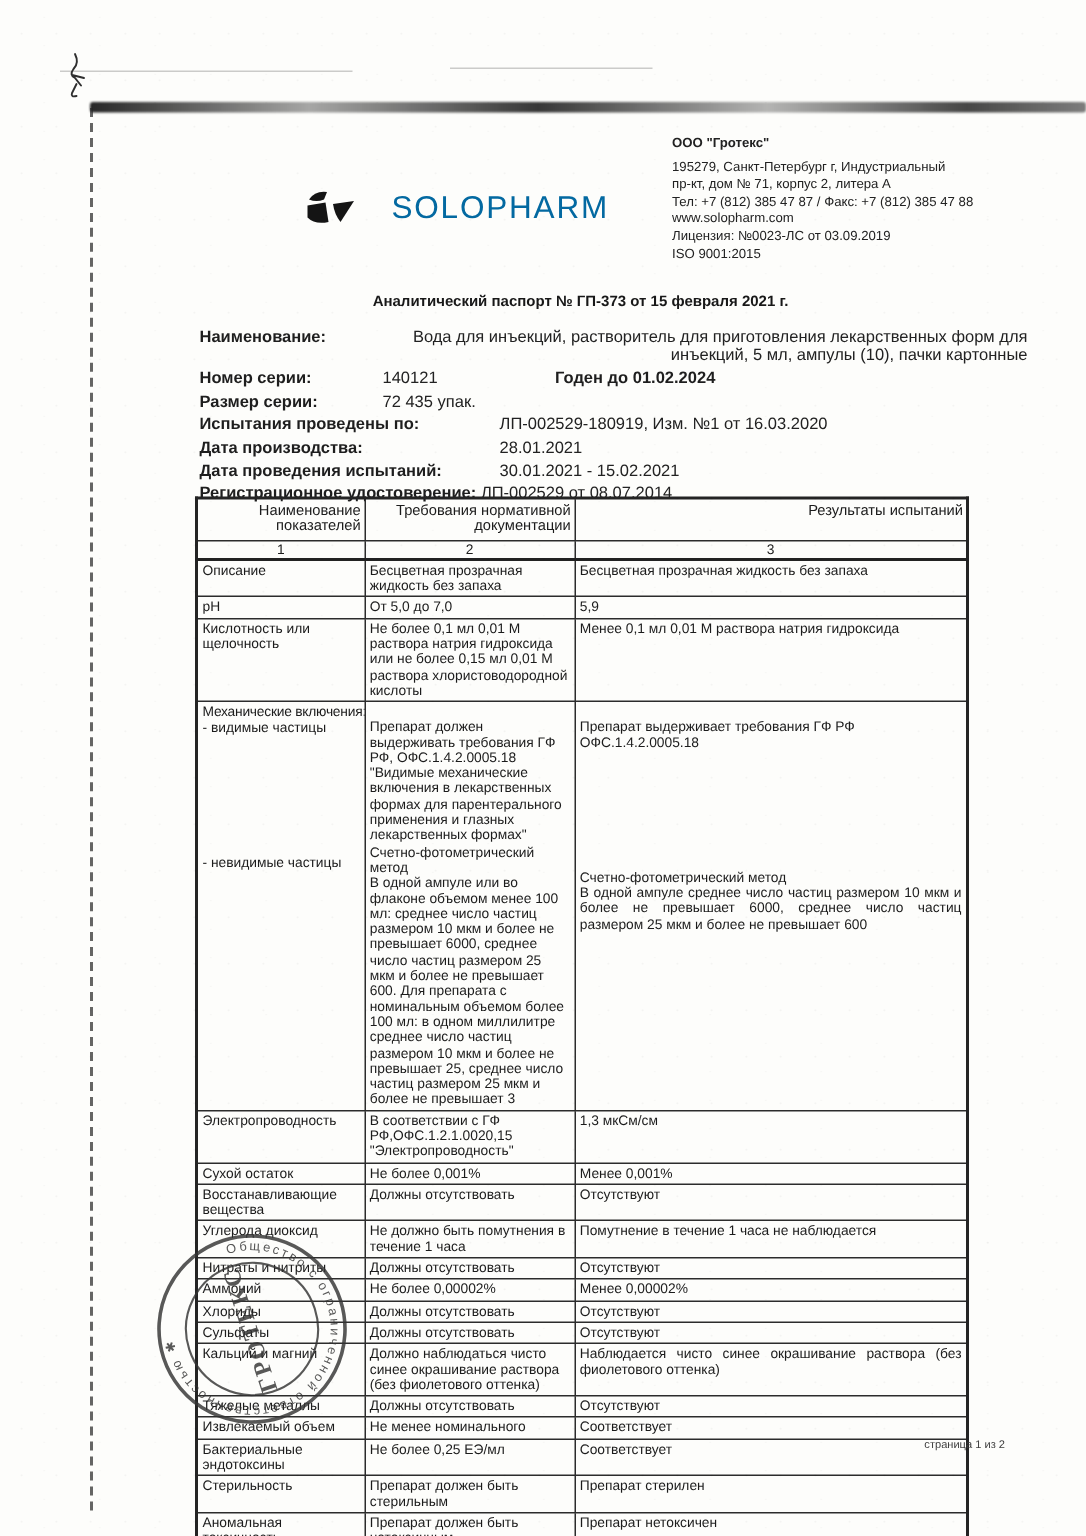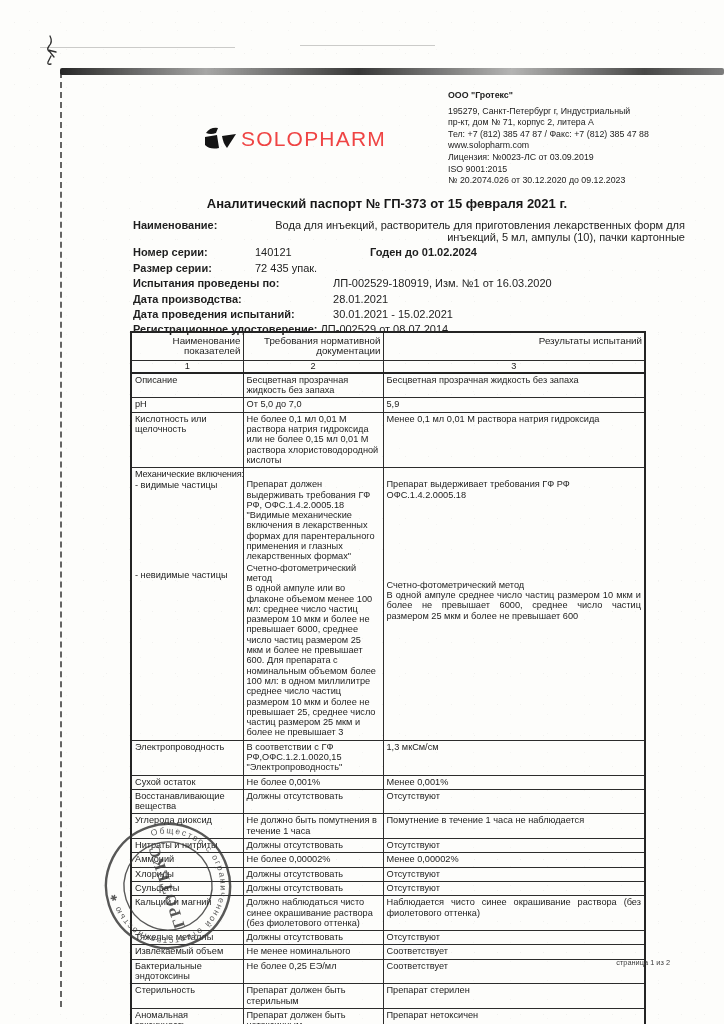--- a/index.html
+++ b/index.html
@@ -17,27 +17,27 @@
   }
   
   .top-edge{position:absolute;left:60px;top:68px;width:664px;height:7px;border-radius:2px;
     background:linear-gradient(90deg,rgba(15,15,15,.9),rgba(60,60,60,.45) 22%,rgba(20,20,20,.85) 45%,rgba(70,70,70,.4) 68%,rgba(25,25,25,.8) 88%,rgba(40,40,40,.6));
     filter:blur(.7px);}
   .left-edge{position:absolute;left:60px;top:72px;height:935px;width:0;
     border-left:2px dashed rgba(35,35,35,.7);filter:blur(.35px);}
   .ghost-line{position:absolute;height:1px;background:rgba(110,110,110,.35);}
   
   .logo{position:absolute;left:204px;top:126px;display:flex;align-items:center;}
-  .logo-text{font-size:21px;letter-spacing:1.2px;font-weight:500;color:#ef4444;margin-left:3px;}
+  .logo-text{font-size:21px;letter-spacing:1.2px;font-weight:500;color:#0369a1;margin-left:23px;}
   
   .company{position:absolute;left:448px;top:90px;width:272px;font-size:8.8px;line-height:11.6px;color:#222;}
   .company .c-name{font-weight:bold;margin-bottom:4px;}
   
   .doc-title{position:absolute;left:130px;top:196px;width:514px;text-align:center;
-    font-weight:bold;font-size:13px;color:#181818;}
+    font-weight:bold;font-size:10px;color:#181818;}
   
   .info{position:absolute;left:133px;top:219px;width:552px;font-size:11px;line-height:12px;}
   .info .line{position:relative;margin-bottom:3.4px;display:flex;}
   .info .line.block{display:block;}
   .lbl{font-weight:bold;white-space:nowrap;}
   .lbl.w1{flex:0 0 122px;}
   .lbl.w2{display:inline-block;min-width:197px;}
   .val{color:#222;}
   .val.wrapv{flex:0 0 430px;text-align:right;}
   .abs-expiry{position:absolute;left:237px;top:0;font-weight:bold;}
@@ -86,21 +86,20 @@
   </div>
 
   <div class="company">
     <div class="c-name">ООО "Гротекс"</div>
     <div>195279, Санкт-Петербург г, Индустриальный</div>
     <div>пр-кт, дом № 71, корпус 2, литера А</div>
     <div>Тел: +7 (812) 385 47 87 / Факс: +7 (812) 385 47 88</div>
     <div>www.solopharm.com</div>
     <div>Лицензия: №0023-ЛС от 03.09.2019</div>
     <div>ISO 9001:2015</div>
-    <div>№ 20.2074.026 от 30.12.2020 до 09.12.2023</div>
   </div>
 
   <div class="doc-title">Аналитический паспорт № ГП-373 от 15 февраля 2021 г.</div>
 
   <div class="info">
     <div class="line">
       <span class="lbl w1">Наименование:</span>
       <span class="val wrapv">Вода для инъекций, растворитель для приготовления лекарственных форм для инъекций, 5 мл, ампулы (10), пачки картонные</span>
     </div>
     <div class="line">

